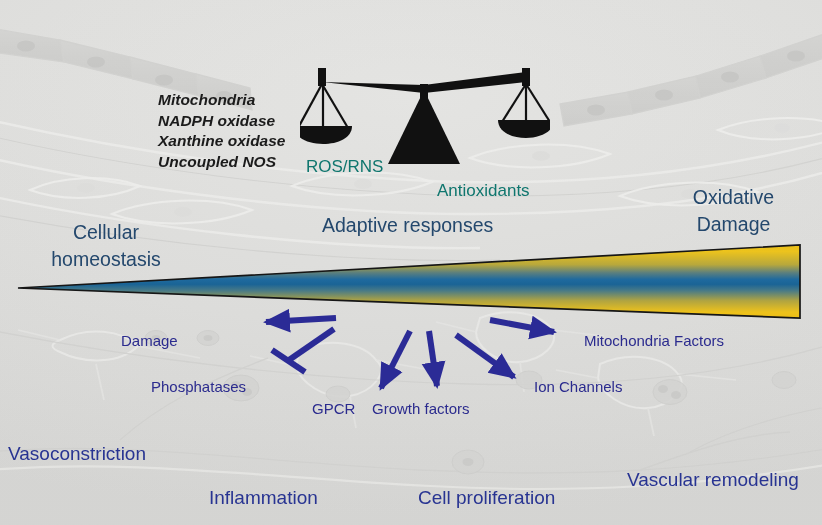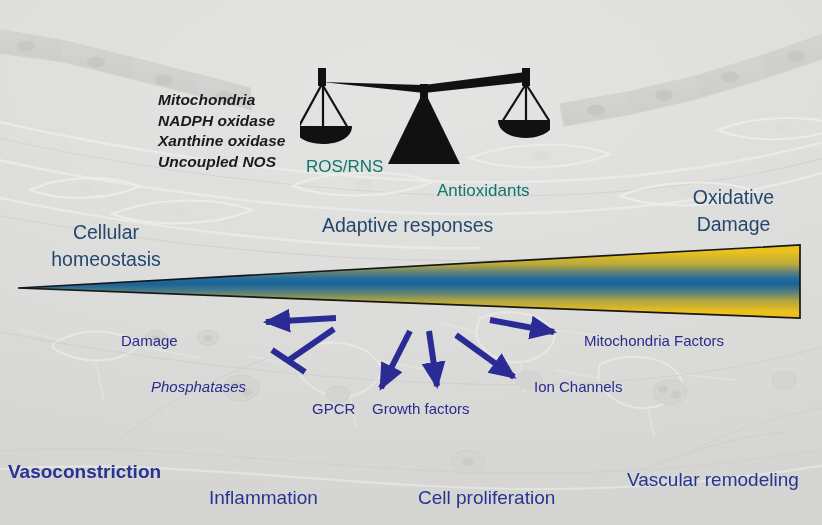--- a/index.html
+++ b/index.html
@@ -42,29 +42,29 @@
 
   
   .wedge{position:absolute;left:0;top:230px;width:822px;height:100px;}
 
   
   .arrows{position:absolute;left:0;top:300px;width:822px;height:110px;}
 
   
   .med{position:absolute;color:#2b2b8e;font-size:15px;white-space:nowrap;}
   #lbl-kinases{left:121px;top:332px;}
-  #lbl-phosphatases{left:151px;top:378px;font-style:italic;}
+  #lbl-phosphatases{left:151px;top:378px;}
   #lbl-gpcr{left:312px;top:400px;}
   #lbl-growth{left:372px;top:400px;text-align:right;}
   #lbl-ion{left:534px;top:378px;}
   #lbl-transcription{left:584px;top:332px;}
 
   
   .outcome{position:absolute;color:#283492;font-size:19px;white-space:nowrap;}
-  #out-vaso{left:8px;top:461px;font-weight:bold;}
+  #out-vaso{left:8px;top:443px;}
   #out-infl{left:209px;top:487px;}
   #out-prolif{left:418px;top:487px;}
   #out-remodel{left:627px;top:469px;}
 </style>
 </head>
 <body>
 
 <div id="stage">
 
   <div class="bg-base"></div>

